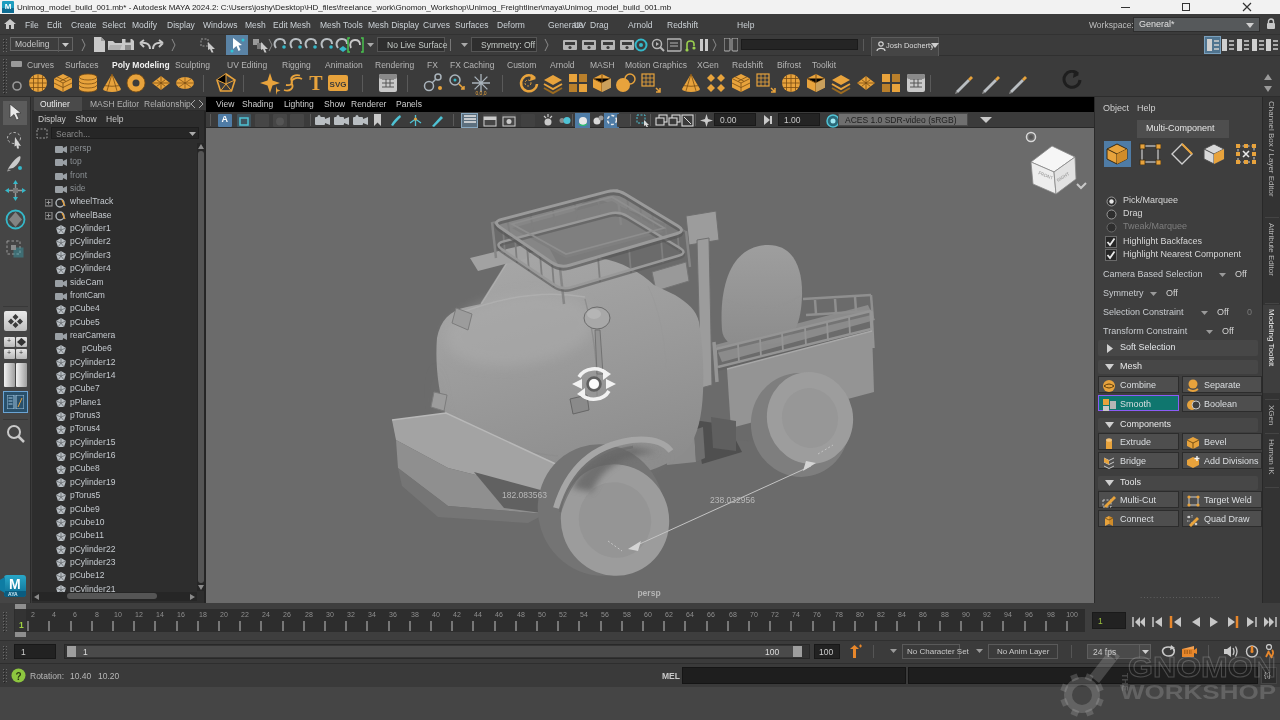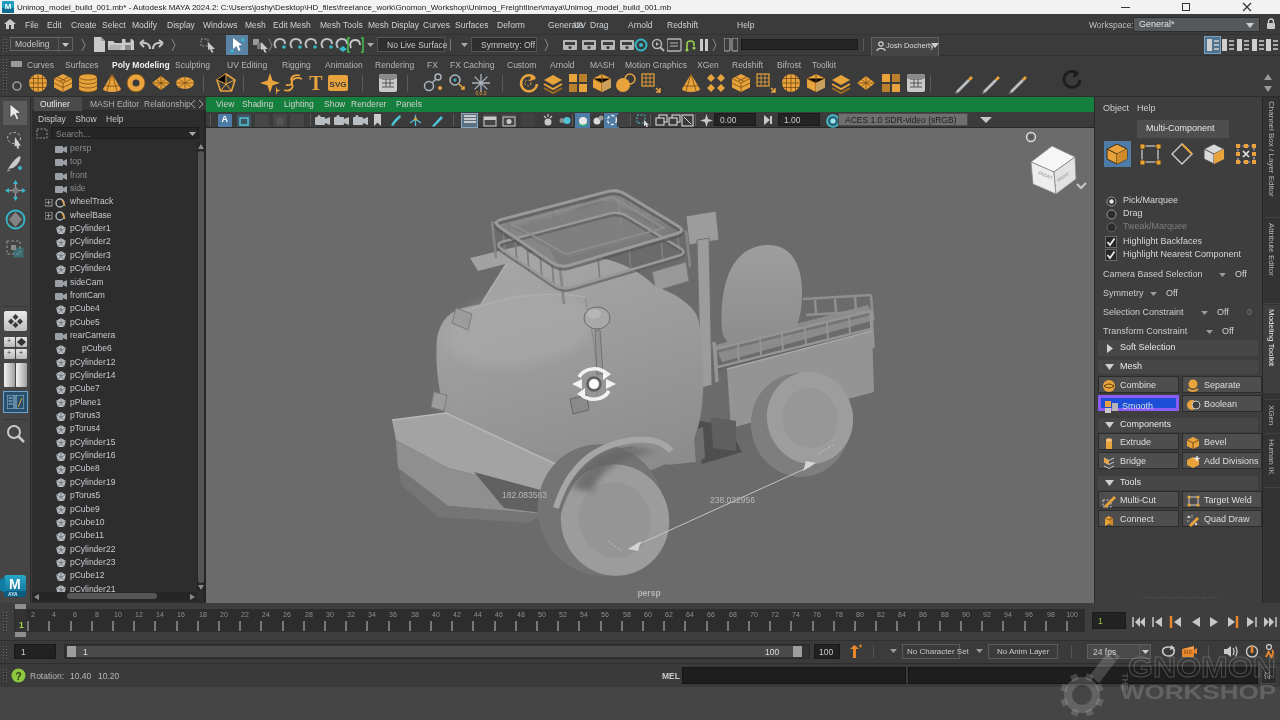--- a/index.html
+++ b/index.html
@@ -716,21 +716,21 @@
     <div class="ab" style="left:0px;top:495px;width:165px;height:9px;background:#262626;">
       <svg class="ab" style="left:2px;top:1.5px" width="5" height="6">
         <path d="M5 0 L5 6 L0 3 Z" fill="#8a8a8a"></path>
       </svg>
       <div class="ab" style="left:35px;top:1px;width:90px;height:6px;background:#555;border-radius:3px;"></div>
       <svg class="ab" style="left:158px;top:1.5px" width="5" height="6">
         <path d="M0 0 L5 3 L0 6 Z" fill="#8a8a8a"></path>
       </svg>
     </div>
   </div>
-<div class="ab" style="left:206px;top:97px;width:888px;height:15px;background:#15803d;">
+<div class="ab" style="left:206px;top:97px;width:888px;height:15px;background:#000000;">
     <div class="ab t" style="left:10px;top:2px;color:#cfcfcf;font-size:8.5px;">View</div>
     <div class="ab t" style="left:36px;top:2px;color:#cfcfcf;font-size:8.5px;">Shading</div>
     <div class="ab t" style="left:78px;top:2px;color:#cfcfcf;font-size:8.5px;">Lighting</div>
     <div class="ab t" style="left:118px;top:2px;color:#cfcfcf;font-size:8.5px;">Show</div>
     <div class="ab t" style="left:145px;top:2px;color:#cfcfcf;font-size:8.5px;">Renderer</div>
     <div class="ab t" style="left:190px;top:2px;color:#cfcfcf;font-size:8.5px;">Panels</div>
   </div>
 <div class="ab" style="left:206px;top:112px;width:888px;height:16px;background:#3b3b3b;border-bottom:1px solid #282828;">
     <div class="ab" style="left:4px;top:2px;width:1px;height:12px;background:#5a5a5a;"></div>
     <div class="ab" style="left:12px;top:1.5px;width:14px;height:13px;background:#4f7ca6;border-radius:1px;">
@@ -1108,21 +1108,21 @@
       </svg>
       <div class="ab t" style="left:21px;top:2.5px;color:#dcdfe2;font-size:9px;">Combine</div>
     </div>
     <div class="ab" style="left:87px;top:279px;width:80px;height:17px;background:#4e4e4e;border:1px solid #2c2c2c;">
       <svg class="ab" style="left:3px;top:1.5px" width="15" height="14">
         <circle cx="7" cy="5" r="4.5" fill="#e8a33c"></circle>
         <path d="M2 10 q5 4 10 0" stroke="#e8a33c" stroke-width="2" fill="none"></path>
       </svg>
       <div class="ab t" style="left:21px;top:2.5px;color:#dcdfe2;font-size:9px;">Separate</div>
     </div>
-    <div class="ab" style="left:3px;top:298px;width:81px;height:16px;background:#1d4ed8;border:3px solid #8b5cf6;">
+    <div class="ab" style="left:3px;top:298px;width:81px;height:16px;background:#0f766e;border:1px solid #8b5cf6;">
       <svg class="ab" style="left:3px;top:1.5px" width="15" height="14">
         <rect x="1" y="1" width="6" height="6" fill="#e8a33c"></rect>
         <rect x="1" y="8" width="6" height="5" fill="#c9c9c9"></rect>
         <rect x="8" y="3" width="6" height="8" fill="#b5b5b5"></rect>
       </svg>
       <div class="ab t" style="left:21px;top:2.5px;color:#dcdfe2;font-size:9px;">Smooth</div>
     </div>
     <div class="ab" style="left:87px;top:298px;width:80px;height:17px;background:#4e4e4e;border:1px solid #2c2c2c;">
       <svg class="ab" style="left:3px;top:1.5px" width="15" height="14">
         <circle cx="6" cy="7" r="5" fill="#e8a33c"></circle>

